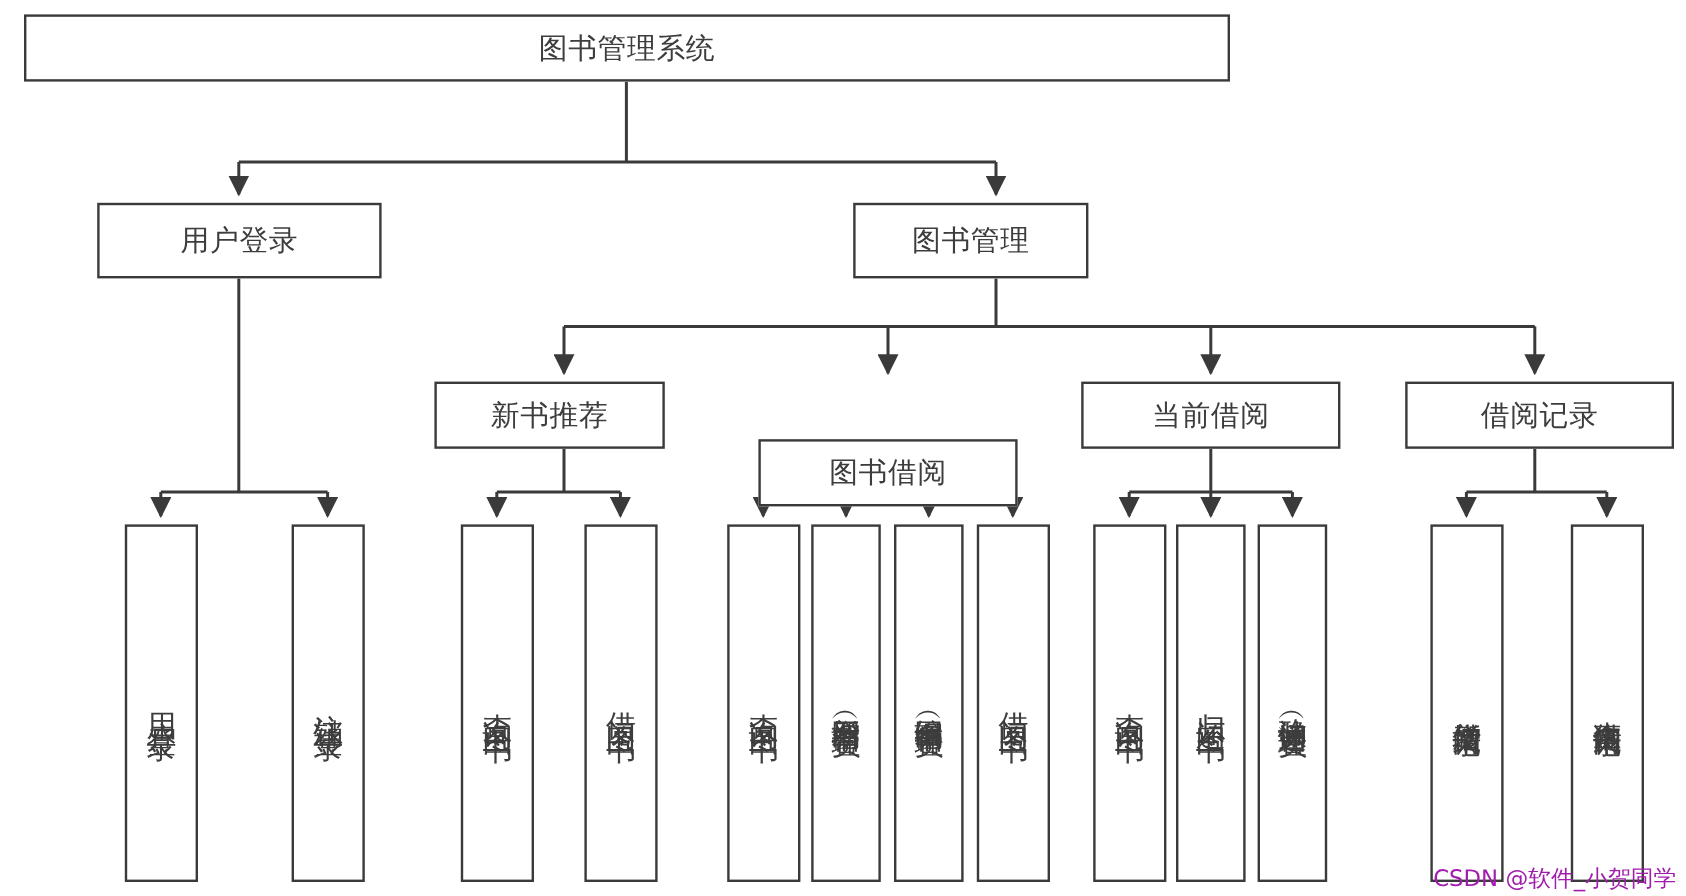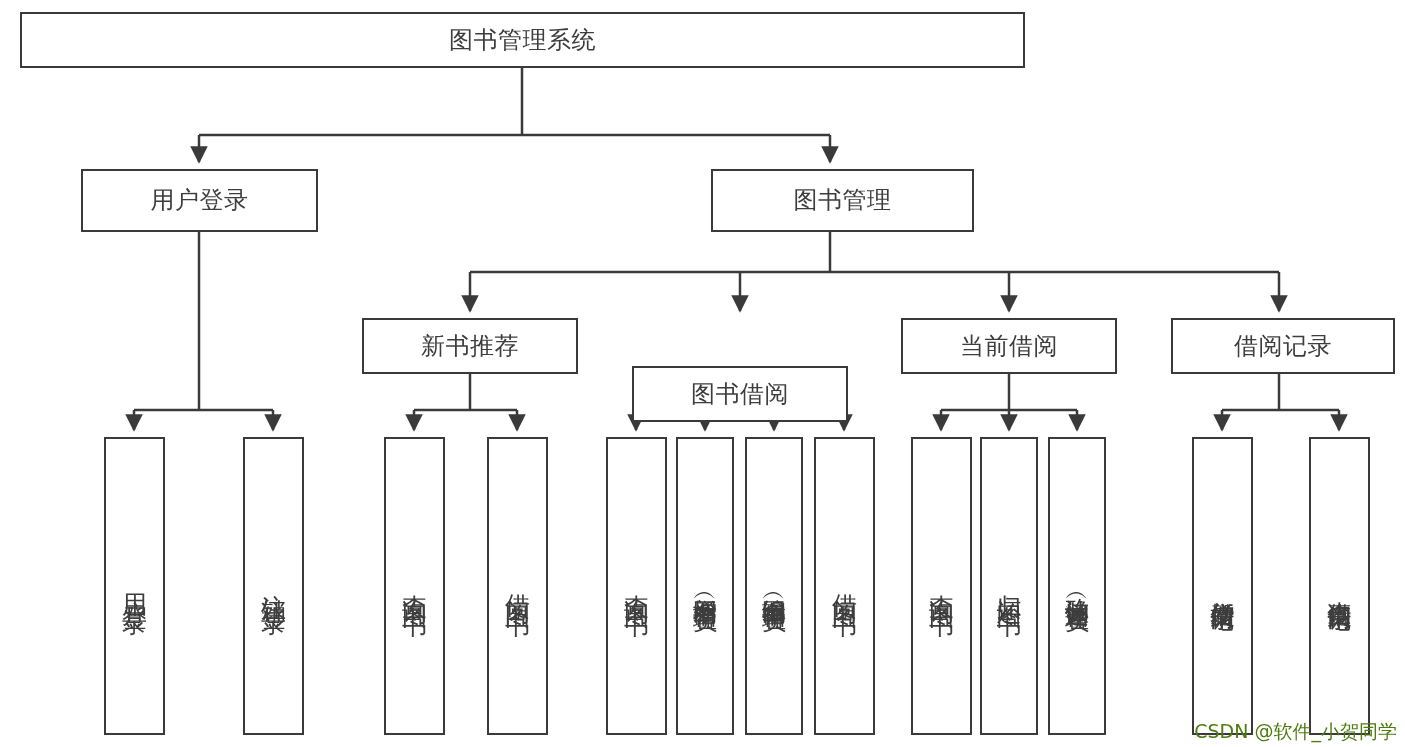--- a/index.html
+++ b/index.html
@@ -63,21 +63,21 @@
   }
   .node.vert.tight .node-label {
     font-size: 24px;
     letter-spacing: 1.5px;
   }
   .watermark {
     position: absolute;
     right: 8px;
     bottom: 2px;
     font-size: 19px;
-    color: #4d7c0f;
+    color: #a21caf;
     white-space: nowrap;
     font-family: "DejaVu Sans", "Liberation Sans", sans-serif;
   }
 </style>
 </head>
 <body>
 
 <div id="diagram-root">
 
   <svg class="wires" viewBox="0 0 1405 747" width="1405" height="747">
@@ -130,25 +130,25 @@
     </g>
   </svg>
 
   <div class="node horiz" style="left:20px; top:12px; width:1005px; height:56px;">
     <span class="node-label">图书管理系统</span>
   </div>
 
   <div class="node horiz" style="left:81px; top:169px; width:237px; height:63px;">
     <span class="node-label">用户登录</span>
   </div>
-  <div class="node horiz" style="left:711px; top:169px; width:263px; height:63px;">
+  <div class="node horiz" style="left:711px; top:169px; width:196px; height:63px;">
     <span class="node-label">图书管理</span>
   </div>
 
-  <div class="node horiz" style="left:362px; top:318px; width:216px; height:56px;">
+  <div class="node horiz" style="left:362px; top:318px; width:192px; height:56px;">
     <span class="node-label">新书推荐</span>
   </div>
   <div class="node horiz" style="left:632px; top:318px; width:216px; height:56px;margin-top:48px;">
     <span class="node-label">图书借阅</span>
   </div>
   <div class="node horiz" style="left:901px; top:318px; width:216px; height:56px;">
     <span class="node-label">当前借阅</span>
   </div>
   <div class="node horiz" style="left:1171px; top:318px; width:224px; height:56px;">
     <span class="node-label">借阅记录</span>

